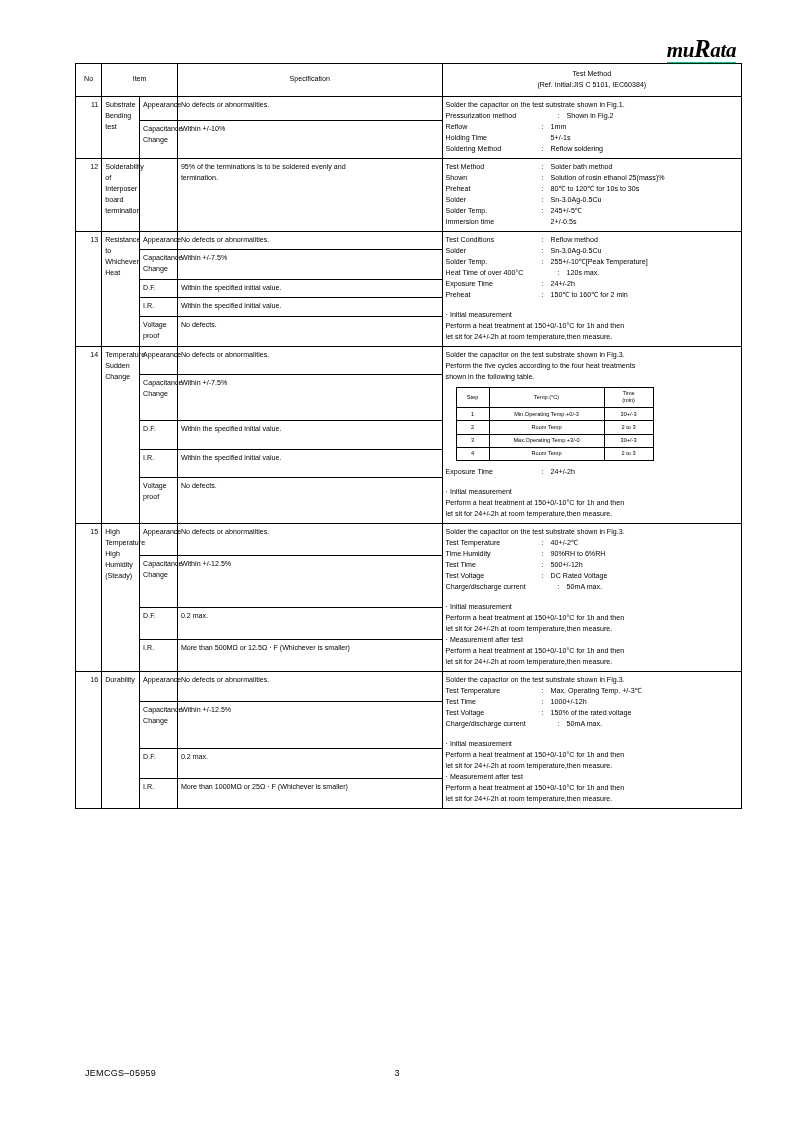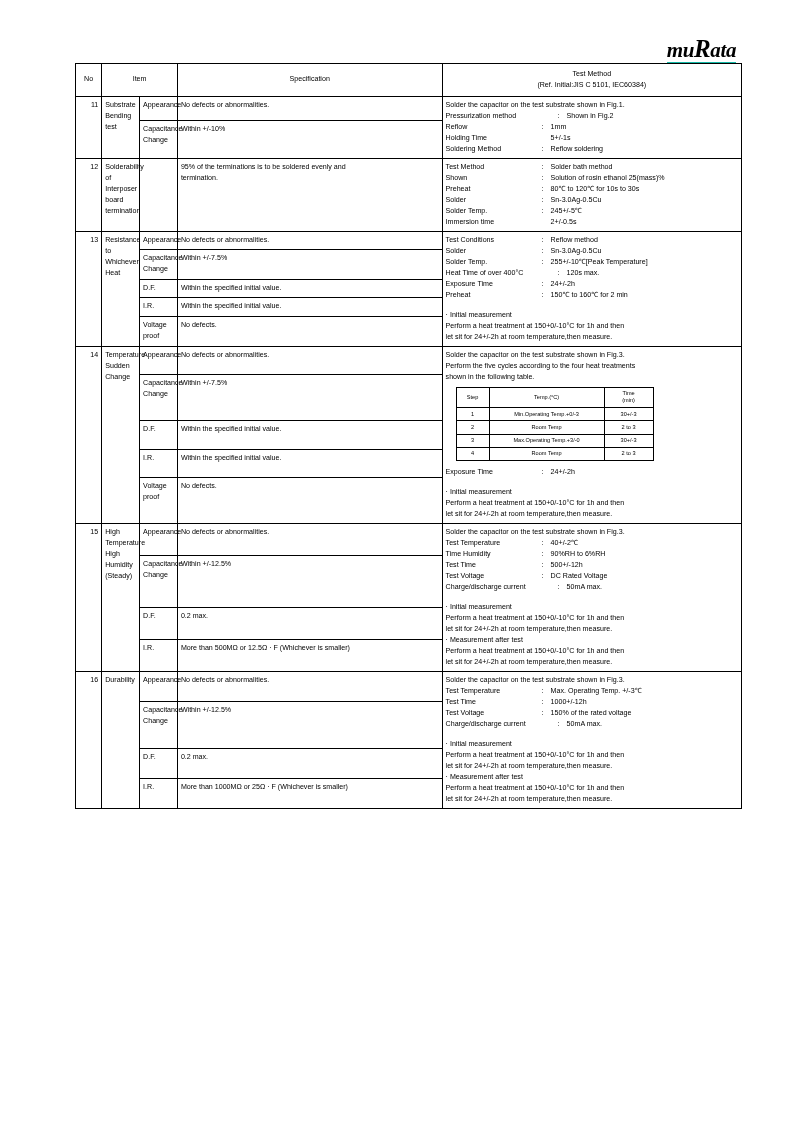--- a/index.html
+++ b/index.html
@@ -480,14 +480,18 @@
           <td class="col-sub">D.F.</td>
           <td class="col-spec">0.2 max.</td>
         </tr>
         <tr>
           <td class="col-sub">I.R.</td>
           <td class="col-spec">More than 1000MΩ or 25Ω · F (Whichever is smaller)</td>
         </tr>
       </tbody>
   </table>
 
+  <div class="footer">
+    <div class="doc-id">JEMCGS‒05959</div>
+    <div class="page-num">3</div>
+  </div>
 
 </div>
 
 </body></html>

